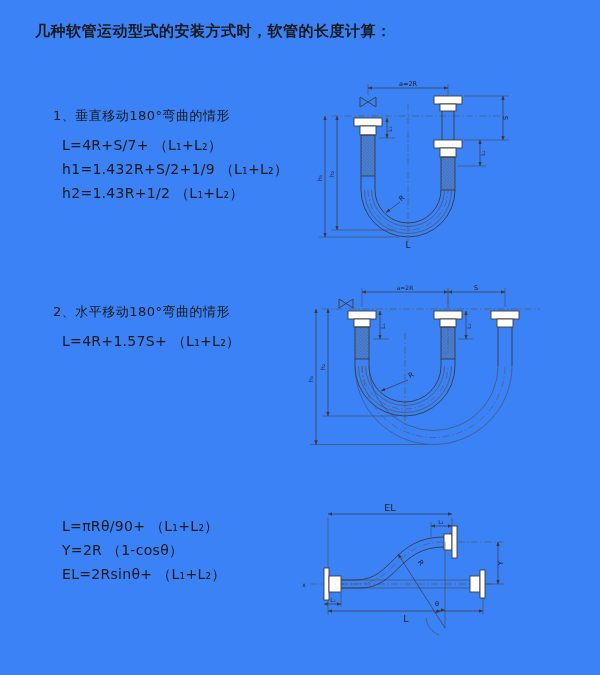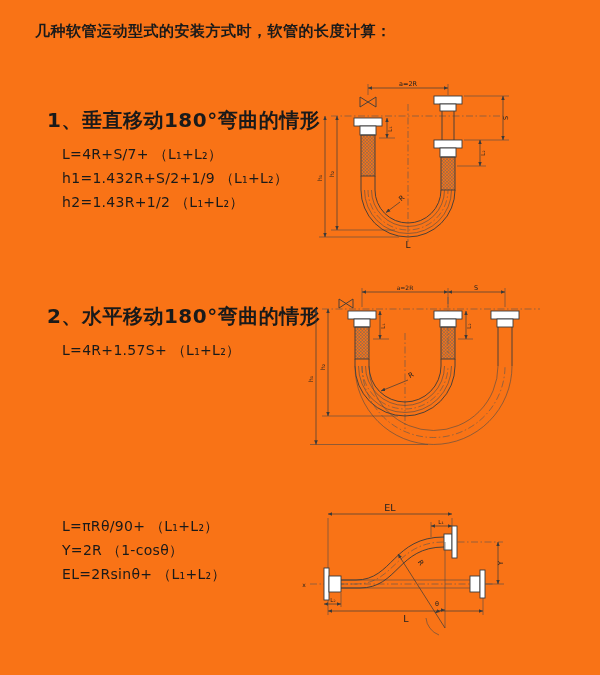--- a/index.html
+++ b/index.html
@@ -1,20 +1,20 @@
 <!DOCTYPE html>
 <html><head>
 <meta charset="utf-8">
 <style>
   html,body{margin:0;padding:0;background:#ffffff;}
-  .page{position:relative;width:600px;height:675px;background:#f97316;overflow:hidden;
+  .page{position:relative;width:600px;height:675px;background:#3b82f6;overflow:hidden;
         font-family:"DejaVu Sans","Liberation Sans",sans-serif;color:#1a1a1a;}
   .title{position:absolute;left:35px;top:22px;font-size:15px;font-weight:700;letter-spacing:.5px;}
   .sec{position:absolute;left:45px;}
-  .sec .heading{font-size:20px;font-weight:700;letter-spacing:.5px;margin:0 0 8px 2px;}
+  .sec .heading{font-size:13px;font-weight:400;letter-spacing:.5px;margin:0 0 8px 8px;}
   .sec .formula{font-size:14px;letter-spacing:.3px;margin-left:17px;line-height:24px;
                 font-family:"DejaVu Sans","Liberation Sans",sans-serif;}
   .sec1{top:107px}.sec2{top:303px}.sec3{top:514px}
   svg.diag{position:absolute;}
   .d1{left:303px;top:76px}.d2{left:300px;top:281px}.d3{left:298px;top:496px}
   svg.diag text{font-family:"DejaVu Sans","Liberation Sans",sans-serif;fill:#222;}
   .ln{stroke:#3a3a3a;stroke-width:0.9;fill:none;}
   .thin{stroke:#4a4a4a;stroke-width:0.6;fill:none;}
   .dim{stroke:#3a3a3a;stroke-width:0.7;fill:none;}
   .cl{stroke:#555;stroke-width:0.6;fill:none;stroke-dasharray:7 2.5 1.5 2.5;}

